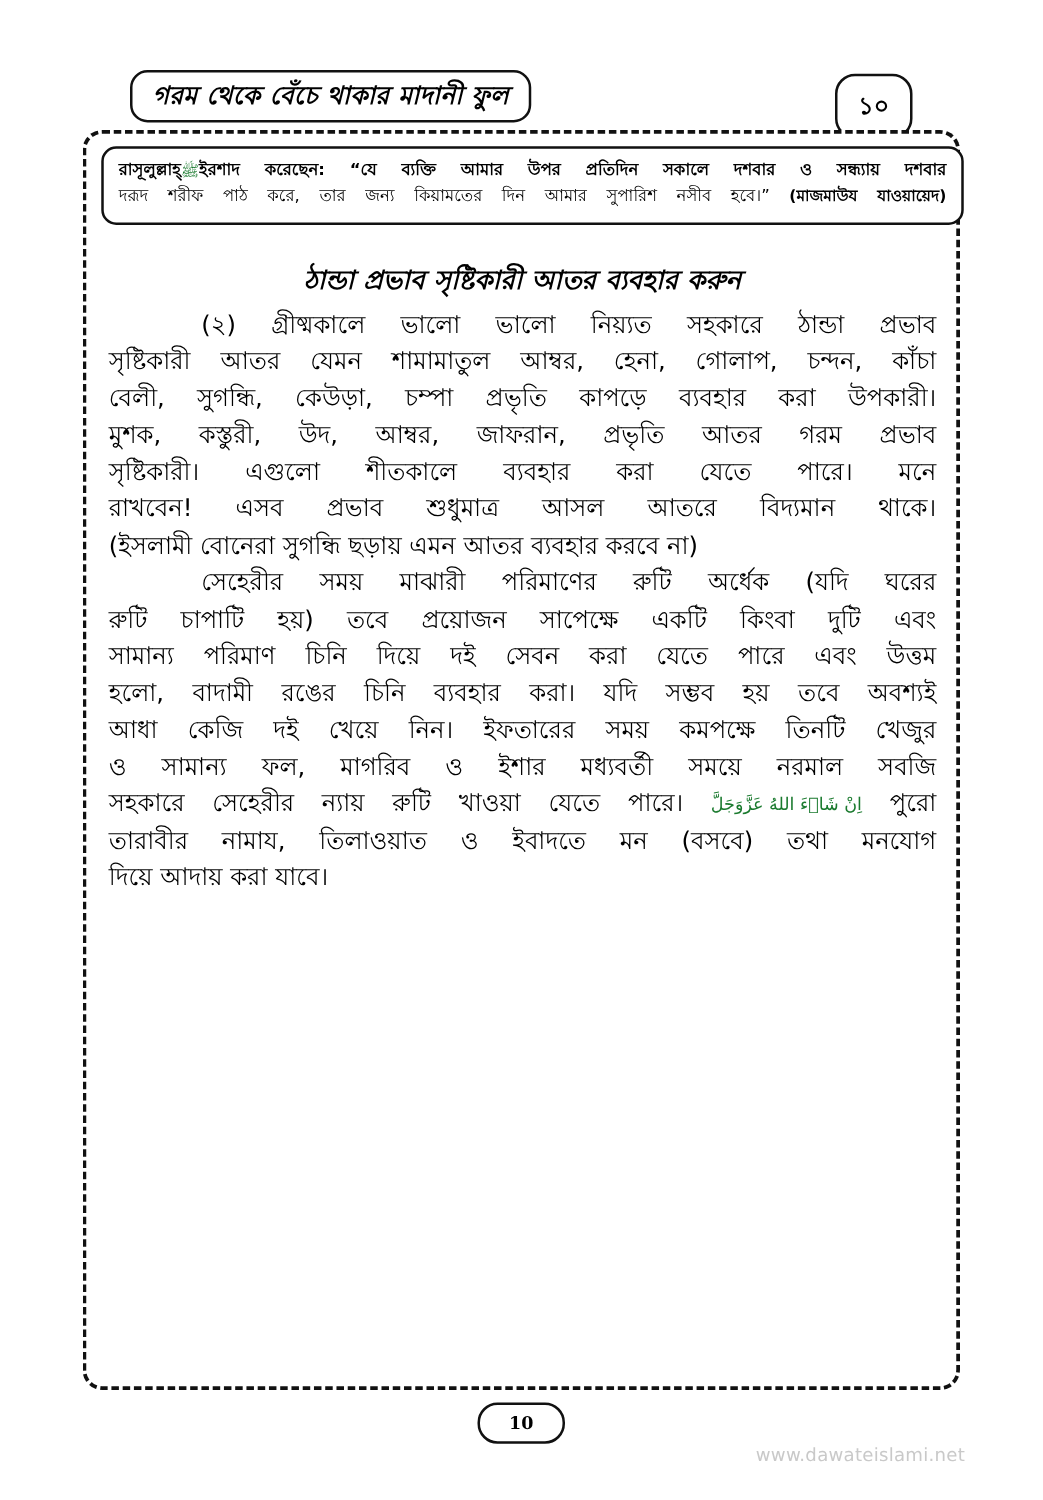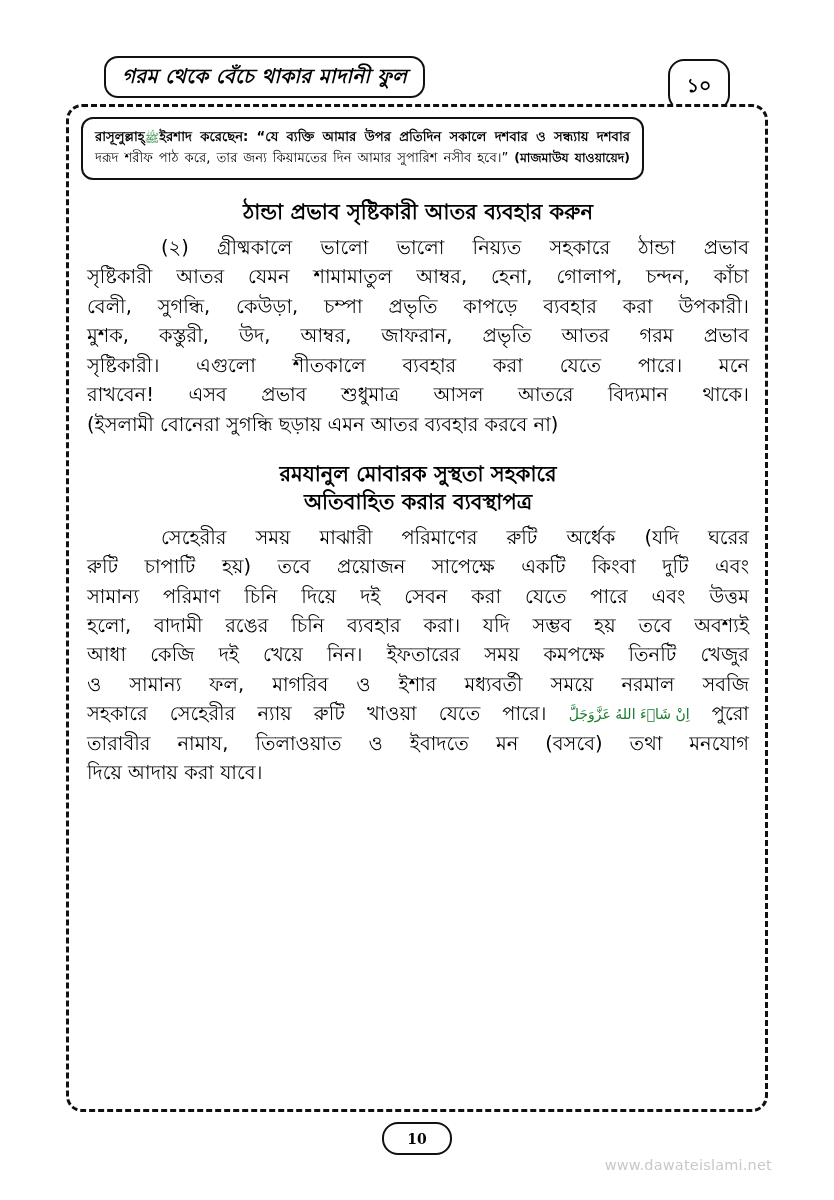--- a/index.html
+++ b/index.html
@@ -84,21 +84,21 @@
     border-radius: 16px;
     box-sizing: border-box;
     background: #ffffff;
   }
 
   
   #hadith-box {
     position: absolute;
     left: 12px;
     top: 10px;
-    width: 563px;
+    width: 690px;
     box-sizing: border-box;
     border: 2.5px solid #111111;
     border-radius: 12px;
     background: #ffffff;
     padding: 7px 12px 9px 12px;
   }
   .hadith-line {
     font-family: "DejaVu Sans", "Liberation Sans", sans-serif;
     font-size: 13.2px;
     line-height: 1.62;
@@ -132,21 +132,21 @@
 
   .section-heading {
     font-family: "DejaVu Sans", "Liberation Sans", sans-serif;
     font-weight: 700;
     font-size: 21px;
     text-align: center;
     line-height: 1.32;
     margin: 0;
     padding: 0;
   }
-  #heading-1 { margin-top: 0; margin-bottom: 6px; }
+  #heading-1 { margin-top: 12px; margin-bottom: 6px; font-style: italic; }
   #heading-2 { margin-top: 22px; margin-bottom: 6px; }
 
   .para {
     font-family: "DejaVu Sans", "Liberation Sans", sans-serif;
     font-size: 19.4px;
     line-height: 1.52;
     margin: 0;
     color: #000000;
   }
   .para .line {
@@ -234,24 +234,20 @@
       <div class="para">
         <span class="line"><span class="indent-lead"></span><span>(২) গ্রীষ্মকালে ভালো ভালো নিয়্যত সহকারে ঠান্ডা প্রভাব</span></span>
         <span class="line">সৃষ্টিকারী আতর যেমন শামামাতুল আম্বর, হেনা, গোলাপ, চন্দন, কাঁচা</span>
         <span class="line">বেলী, সুগন্ধি, কেউড়া, চম্পা প্রভৃতি কাপড়ে ব্যবহার করা উপকারী।</span>
         <span class="line">মুশক, কস্তুরী, উদ, আম্বর, জাফরান, প্রভৃতি আতর গরম প্রভাব</span>
         <span class="line">সৃষ্টিকারী। এগুলো শীতকালে ব্যবহার করা যেতে পারে। মনে</span>
         <span class="line">রাখবেন! এসব প্রভাব শুধুমাত্র আসল আতরে বিদ্যমান থাকে।</span>
         <span class="line last">(ইসলামী বোনেরা সুগন্ধি ছড়ায় এমন আতর ব্যবহার করবে না)</span>
       </div>
 
-      <h2 id="heading-2" class="section-heading">
-        <span>রমযানুল মোবারক সুস্থতা সহকারে</span><br>
-        <span>অতিবাহিত করার ব্যবস্থাপত্র</span>
-      </h2>
 
       <div class="para">
         <span class="line"><span class="indent-lead"></span><span>সেহেরীর সময় মাঝারী পরিমাণের রুটি অর্ধেক (যদি ঘরের</span></span>
         <span class="line">রুটি চাপাটি হয়) তবে প্রয়োজন সাপেক্ষে একটি কিংবা দুটি এবং</span>
         <span class="line">সামান্য পরিমাণ চিনি দিয়ে দই সেবন করা যেতে পারে এবং উত্তম</span>
         <span class="line">হলো, বাদামী রঙের চিনি ব্যবহার করা। যদি সম্ভব হয় তবে অবশ্যই</span>
         <span class="line">আধা কেজি দই খেয়ে নিন। ইফতারের সময় কমপক্ষে তিনটি খেজুর</span>
         <span class="line">ও সামান্য ফল, মাগরিব ও ইশার মধ্যবর্তী সময়ে নরমাল সবজি</span>
         <span class="line"><span>সহকারে সেহেরীর ন্যায় রুটি খাওয়া যেতে পারে।</span> <span class="green-ar">اِنْ شَاۤءَ اللهُ عَزَّوَجَلَّ</span> <span>পুরো</span></span>
         <span class="line">তারাবীর নামায, তিলাওয়াত ও ইবাদতে মন (বসবে) তথা মনযোগ</span>

